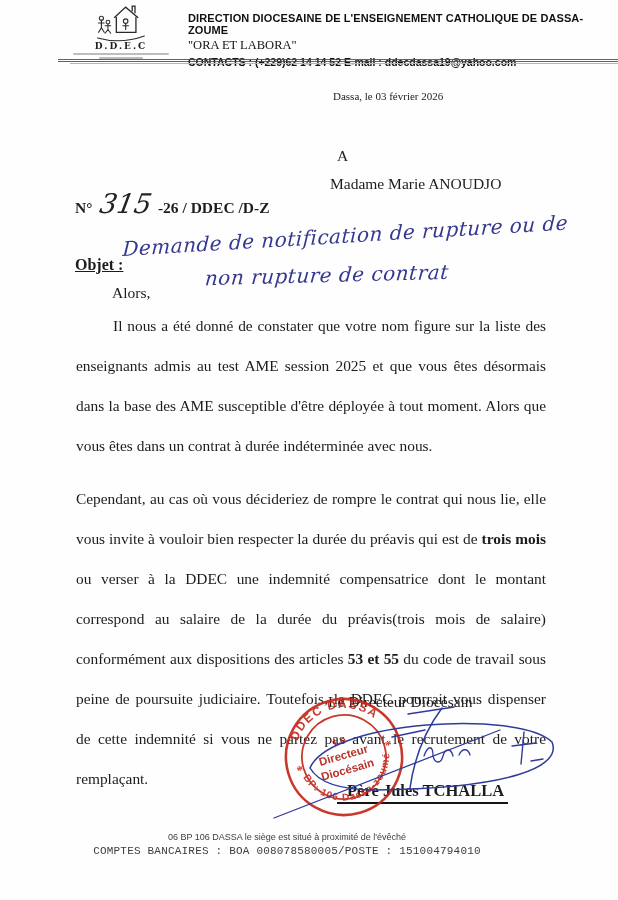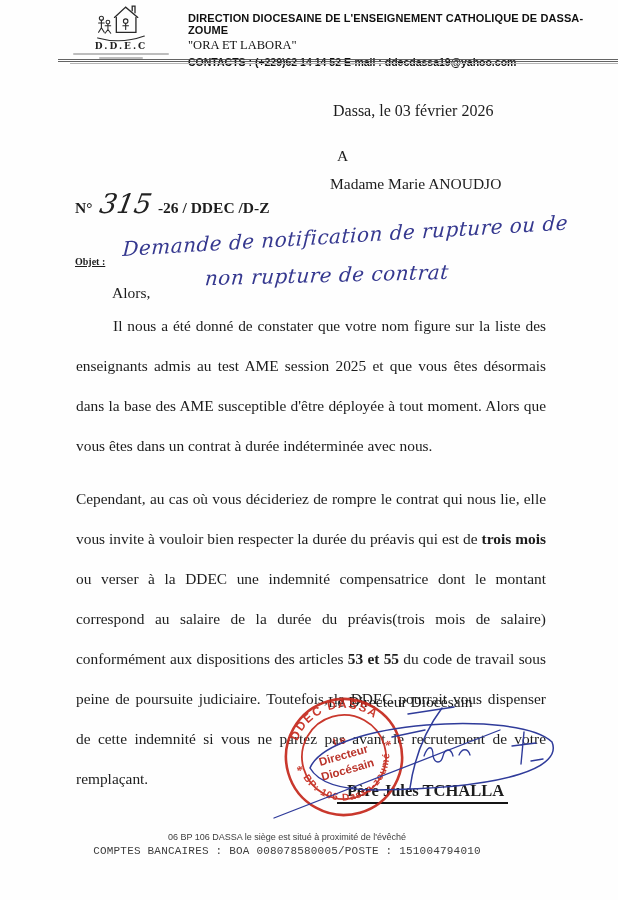--- a/index.html
+++ b/index.html
@@ -16,30 +16,30 @@
   .logo-caption-bar{height:2px;background:#9a9a9a;margin:2px auto 0;opacity:.65;border-radius:1px;}
   .cap1{width:96px;}
   .cap2{width:44px;height:1.6px;}
   .header-text{position:absolute;left:188px;top:6px;width:424px;text-align:left;font-family:"Liberation Sans",sans-serif;margin-top:6px;}
   .org-line{font-weight:bold;font-size:11px;letter-spacing:.1px;color:#111;}
   .motto-line{font-family:"Liberation Serif",serif;font-size:12.5px;margin-top:2px;color:#111;}
   .contacts-line{font-weight:bold;font-size:10.5px;margin-top:3px;color:#111;}
   .header-rule{position:absolute;left:58px;top:59px;width:560px;border-bottom:3px double #4a4a4a;opacity:.85;}
   .header-rule2{position:absolute;left:70px;top:63px;width:548px;border-bottom:1px solid #b5b5b5;}
   
-  .date-line{position:absolute;left:333px;top:90px;font-size:16px;margin-top:12px;}
+  .date-line{position:absolute;left:333px;top:90px;font-size:11px;}
   .addr-a{position:absolute;left:337px;top:147px;font-size:15.5px;}
   .addr-name{position:absolute;left:330px;top:175px;font-size:15.5px;}
   .ref-line{position:absolute;left:75px;top:194px;display:flex;align-items:baseline;}
   .ref-prefix,.ref-suffix{font-weight:bold;font-size:15.5px;}
   .hand{font-family:"DejaVu Serif",serif;font-style:italic;color:#35388f;}
   .ref-number{font-family:"DejaVu Serif",serif;font-style:italic;font-size:27px;color:#222;
     transform:skewX(-10deg);display:inline-block;margin:0 6px 0 8px;line-height:20px;}
   
-  .objet-label{position:absolute;left:75px;top:256px;font-weight:bold;font-size:10px;text-decoration:underline;}
+  .objet-label{position:absolute;left:75px;top:256px;font-weight:bold;font-size:16px;text-decoration:underline;}
   .objet-hand1{position:absolute;left:122px;top:237px;width:490px;font-size:20px;letter-spacing:.5px;
     transform:rotate(-3.4deg) skewX(-6deg);transform-origin:left bottom;white-space:nowrap;}
   .objet-hand2{position:absolute;left:205px;top:263px;font-size:20px;letter-spacing:.5px;
     transform:rotate(-1.5deg) skewX(-6deg);white-space:nowrap;}
   .salutation{position:absolute;left:112px;top:284px;font-size:15.5px;}
   
   .body-text{position:absolute;left:76px;top:306px;width:470px;font-size:15.4px;line-height:40px;
     text-align:justify;}
   .body-text p{margin:0 0 13px 0;}
   .body-text p.indent{text-indent:37px;}

